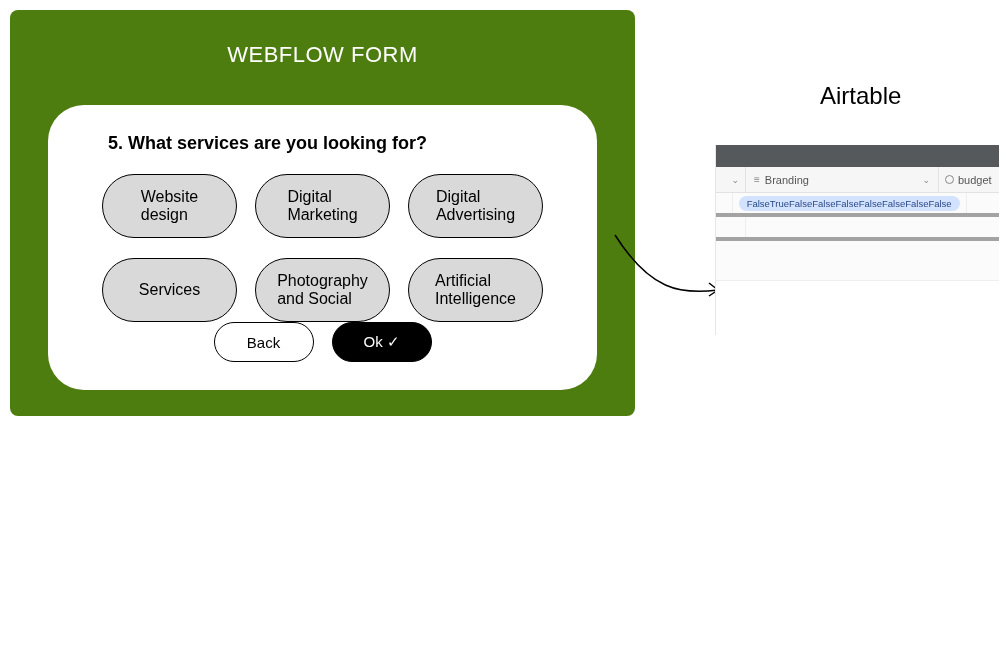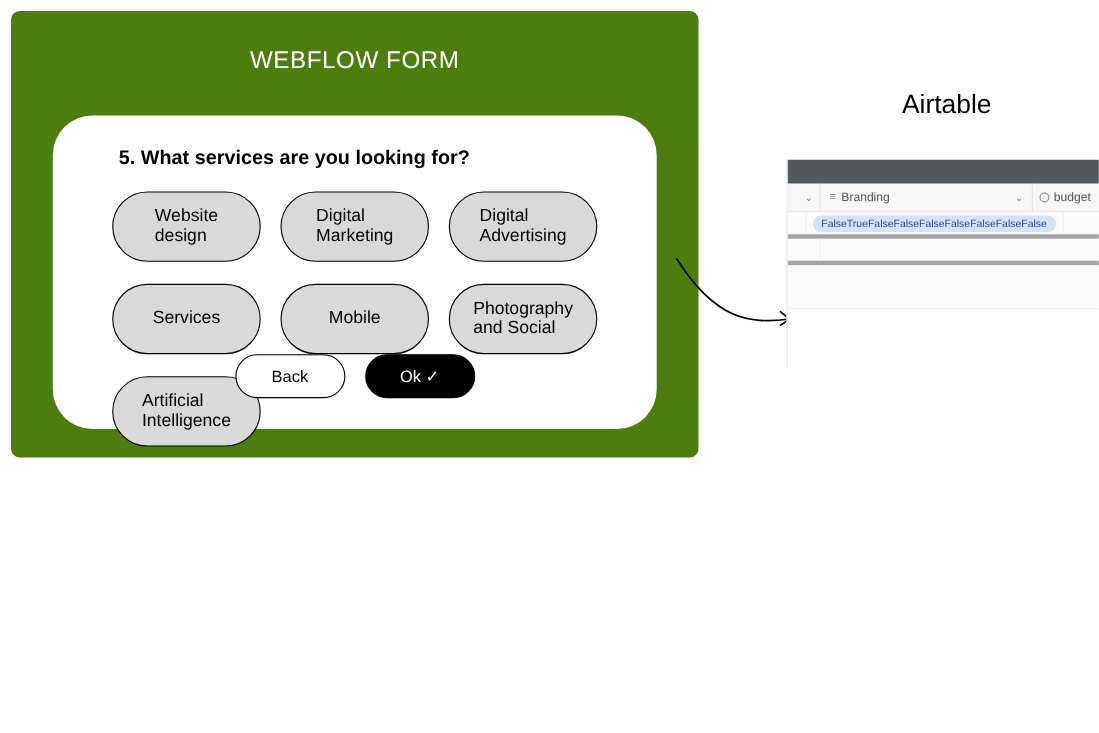--- a/index.html
+++ b/index.html
@@ -185,21 +185,20 @@
       <div class="question">5.  What services are you looking for?</div>
 
       <div class="options">
         <button class="pill">Website
 design</button>
         <button class="pill">Digital
 Marketing</button>
         <button class="pill">Digital
 Advertising</button>
         <button class="pill">Services</button>
-        <button class="pill">Mobile</button>
         <button class="pill">Photography
 and Social</button>
         <button class="pill">Artificial
 Intelligence</button>
       </div>
 
       <div class="form-actions">
         <button class="btn btn-back">Back</button>
         <button class="btn btn-ok">Ok ✓</button>
       </div>

